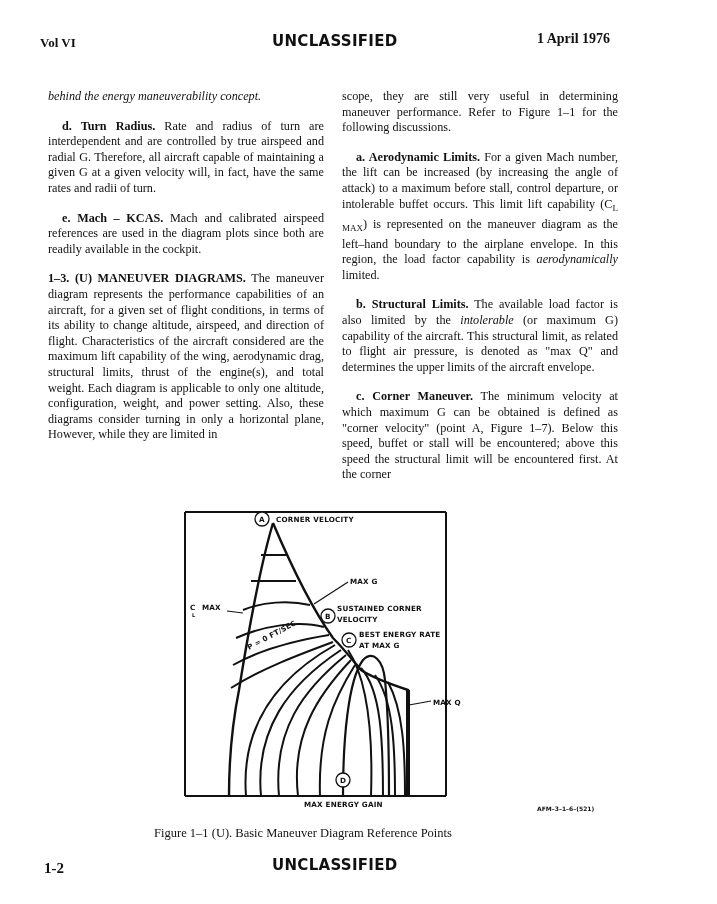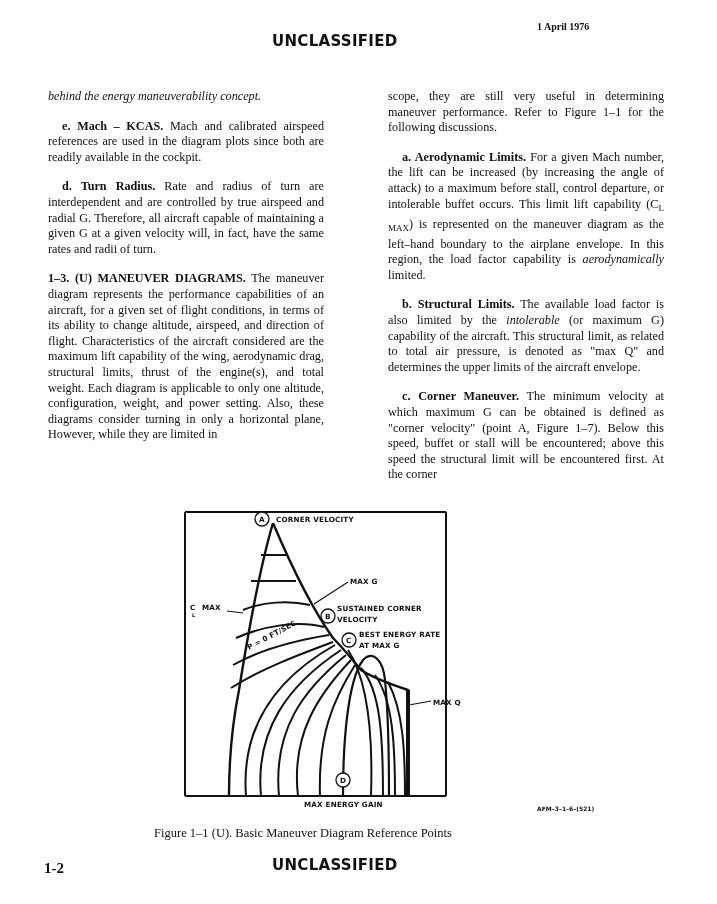--- a/index.html
+++ b/index.html
@@ -1,52 +1,53 @@
 <!DOCTYPE html>
 <html><head>
 <meta charset="utf-8">
 <style>
   html,body{margin:0;padding:0;background:#ffffff;}
   body{width:717px;height:904px;position:relative;overflow:hidden;font-family:"Liberation Serif","DejaVu Serif",serif;color:#111;}
   .hdr-left{position:absolute;left:40px;top:35px;font-size:13px;font-weight:bold;line-height:15px;}
   .hdr-center{position:absolute;left:272px;top:32px;font-family:"DejaVu Sans","Liberation Sans",sans-serif;font-weight:bold;font-size:15px;letter-spacing:0.3px;}
-  .hdr-right{position:absolute;left:537px;top:21px;font-size:10px;font-weight:bold;}
+  .hdr-right{position:absolute;left:537px;top:31px;font-size:14px;font-weight:bold;}
   .col{position:absolute;width:276px;font-size:12.2px;line-height:15.6px;text-align:justify;}
   .col p{margin:0 0 14px 0;}
   .col p.ind{text-indent:14px;}
   .col .it{font-style:italic;}
   .col b{font-weight:bold;}
   #colL{left:48px;top:89px;}
-  #colR{left:342px;top:89px;margin-left:46px;}
+  #colR{left:342px;top:89px;}
   .figure{position:absolute;left:183px;top:510px;width:300px;height:300px;}
   .fig-label{font-family:"DejaVu Sans","Liberation Sans",sans-serif;font-weight:bold;font-size:7.2px;letter-spacing:0.2px;}
   .fig-id{position:absolute;left:537px;top:805px;font-family:"DejaVu Sans",sans-serif;font-size:6px;font-weight:bold;}
   .caption{position:absolute;left:0;width:606px;top:826px;text-align:center;font-size:12.5px;}
   .ftr-left{position:absolute;left:44px;top:860px;font-size:15px;font-weight:bold;}
   .ftr-center{position:absolute;left:272px;top:856px;font-family:"DejaVu Sans","Liberation Sans",sans-serif;font-weight:bold;font-size:15px;letter-spacing:0.3px;}
 </style>
 </head>
 <body>
 
 <div class="hdr-left">
+  <div>Vol VI</div>
 </div>
 <div class="hdr-center">UNCLASSIFIED</div>
 <div class="hdr-right">1 April 1976</div>
 
 <div class="col" id="colL">
   <p class="it">behind the energy maneuverability concept.</p>
+  <p class="ind"><b>d. Turn Radius.</b><span> Rate and radius of turn are interdependent and are controlled by true airspeed and radial G. Therefore, all aircraft capable of maintaining a given G at a given velocity will, in fact, have the same rates and radii of turn.</span></p>
   <p class="ind"><b>e. Mach – KCAS.</b><span> Mach and calibrated airspeed references are used in the diagram plots since both are readily available in the cockpit.</span></p>
-  <p class="ind"><b>d. Turn Radius.</b><span> Rate and radius of turn are interdependent and are controlled by true airspeed and radial G. Therefore, all aircraft capable of maintaining a given G at a given velocity will, in fact, have the same rates and radii of turn.</span></p>
   <p><b>1–3. (U) MANEUVER DIAGRAMS.</b><span> The maneuver diagram represents the performance capabilities of an aircraft, for a given set of flight conditions, in terms of its ability to change altitude, airspeed, and direction of flight. Characteristics of the aircraft considered are the maximum lift capability of the wing, aerodynamic drag, structural limits, thrust of the engine(s), and total weight. Each diagram is applicable to only one altitude, configuration, weight, and power setting. Also, these diagrams consider turning in only a horizontal plane, However, while they are limited in</span></p>
 </div>
 
 <div class="col" id="colR">
   <p>scope, they are still very useful in determining maneuver performance. Refer to Figure 1–1 for the following discussions.</p>
   <p class="ind"><b>a. Aerodynamic Limits.</b><span> For a given Mach number, the lift can be increased (by increasing the angle of attack) to a maximum before stall, control departure, or intolerable buffet occurs. This limit lift capability (C</span><sub style="font-size:9px">L MAX</sub><span>) is represented on the maneuver diagram as the left–hand boundary to the airplane envelope. In this region, the load factor capability is </span><span class="it">aerodynamically</span><span> limited.</span></p>
-  <p class="ind"><b>b. Structural Limits.</b><span> The available load factor is also limited by the </span><span class="it">intolerable</span><span> (or maximum G) capability of the aircraft. This structural limit, as related to total air pressure, is denoted as "max Q" and determines the upper limits of the aircraft envelope.</span></p>
+  <p class="ind"><b>b. Structural Limits.</b><span> The available load factor is also limited by the </span><span class="it">intolerable</span><span> (or maximum G) capability of the aircraft. This structural limit, as related to flight air pressure, is denoted as "max Q" and determines the upper limits of the aircraft envelope.</span></p>
   <p class="ind"><b>c. Corner Maneuver.</b><span> The minimum velocity at which maximum G can be obtained is defined as "corner velocity" (point A, Figure 1–7). Below this speed, buffet or stall will be encountered; above this speed the structural limit will be encountered first. At the corner</span></p>
 </div>
 
 <div class="figure">
   <svg width="300" height="300" viewBox="0 0 300 300">
     <g fill="none" stroke="#111" stroke-width="2">
 
       <line x1="2" y1="2" x2="2" y2="286"></line>
       <line x1="2" y1="2" x2="263" y2="2"></line>
       <line x1="263" y1="2" x2="263" y2="286"></line>

